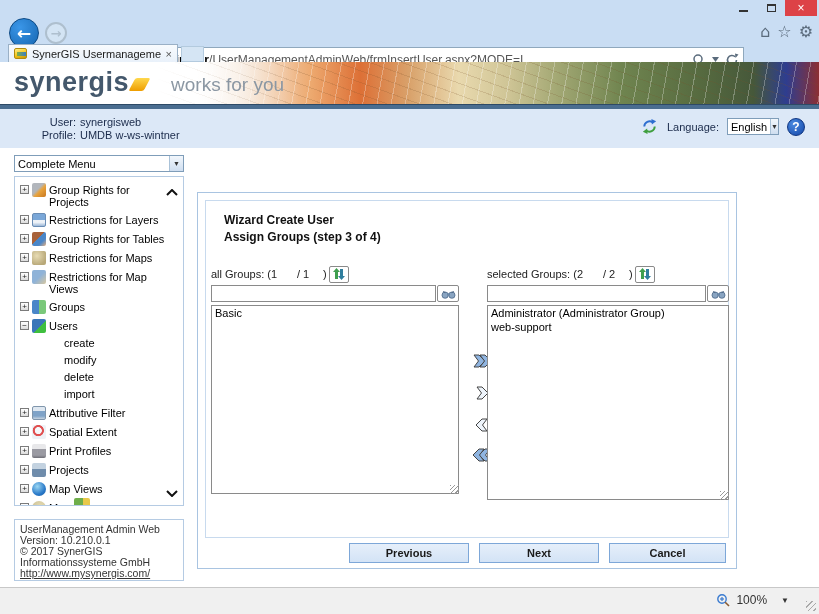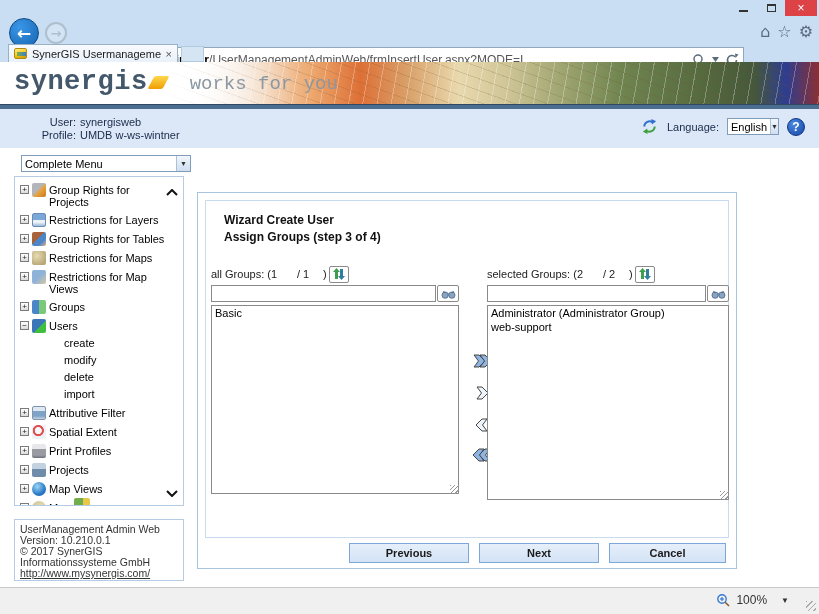--- a/index.html
+++ b/index.html
@@ -50,21 +50,21 @@
   
   .banner { position:absolute; top:62px; left:0; width:819px; height:42px;
     background:
       repeating-linear-gradient(100deg, rgba(255,255,255,.28) 0 1px, rgba(0,0,0,0) 1px 14px),
       repeating-linear-gradient(20deg, rgba(120,80,40,.18) 0 1px, rgba(0,0,0,0) 1px 11px),
       linear-gradient(90deg,#ffffff 0 24%, #f4e3d2 30%, #eda96f 38%, #dd7036 44%, #d9a26b 50%,
         #e9d9ae 56%, #cfc596 62%, #a3a874 68%, #6f844f 76%, #55693f 86%, #46583a 92%,
         #2e3d8f 96%, #8c2f33 100%); }
   .banner-whitefade { position:absolute; left:0; top:0; width:300px; height:42px;
       background:linear-gradient(90deg,#fff 52%, rgba(255,255,255,0)); }
-  .logo-row { position:absolute; left:14px; top:5px; display:flex; align-items:baseline;font-family:Liberation Mono, monospace; }
+  .logo-row { position:absolute; left:14px; top:5px; display:flex; align-items:baseline; }
   .logo-text { font-size:27px; font-weight:bold; color:#44586c; letter-spacing:.5px; }
   .logo-slash { width:15px; height:13px; margin-left:3px; transform:skewX(-28deg);
                 background:linear-gradient(180deg,#ffd84d,#ee9d00); border-radius:2px; }
   .tagline { margin-left:24px; font-size:19px; color:#8b97a3; }
   .separator { position:absolute; top:104px; left:0; width:819px; height:5px; background:#4a6d90;
                border-top:1px solid #2e4a66; }
 
   .info-band { position:absolute; top:109px; left:0; width:819px; height:39px; background:#dce8f7; }
   .user-block { position:absolute; left:28px; top:7px; font-size:11px; color:#1a2a4a; }
   .user-line { display:flex; line-height:13px; }
@@ -79,21 +79,21 @@
                font-size:7px; color:#333; }
   .lang-select { width:52px; }
   .help-btn { width:18px; height:18px; border-radius:50%; color:#fff; font-size:12px; font-weight:bold;
               background:radial-gradient(circle at 35% 30%, #4a8ae0, #1446a8); border:1px solid #0d3480;
               display:flex; align-items:center; justify-content:center; }
 
   
   .page { position:absolute; top:148px; left:0; width:819px; height:439px; background:#fff; }
 
   .sidebar { position:absolute; left:14px; top:0; width:170px; height:439px; }
-  .menu-select { position:absolute; left:7px; top:7px; width:170px; }
+  .menu-select { position:absolute; left:0; top:7px; width:170px; }
   .tree-panel { position:absolute; left:0; top:28px; width:170px; height:330px; background:#fff;
                 border:1px solid #b5cbe3; overflow:hidden; padding:6px 2px 0 5px; }
   .tree-row { display:flex; align-items:flex-start; margin-bottom:5px; }
   .expander { flex:0 0 auto; width:9px; height:9px; margin-top:2px; border:1px solid #7b7b7b;
               background:linear-gradient(#fff,#dcdcdc); font-size:8px; line-height:7px;
               text-align:center; color:#222; }
   .tree-icon { flex:0 0 auto; width:14px; height:14px; margin:0 3px; border-radius:2px; }
   .tree-label { font-size:11px; line-height:12px; color:#000; padding-top:1px; max-width:116px; }
   .tree-child { font-size:11px; color:#000; margin:0 0 6px 44px; line-height:11px; }
   .scroll-chevron { position:absolute; right:5px; }

